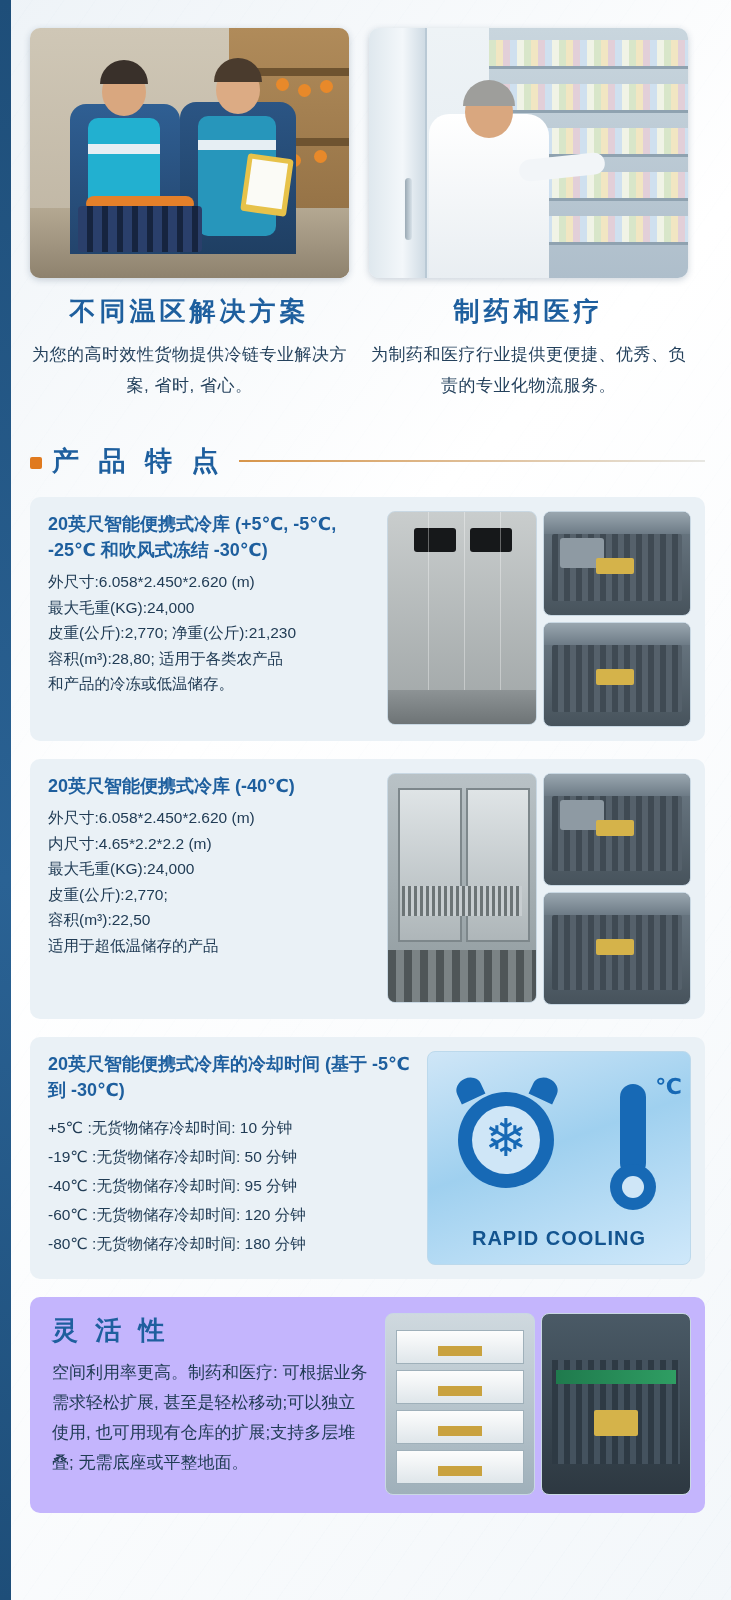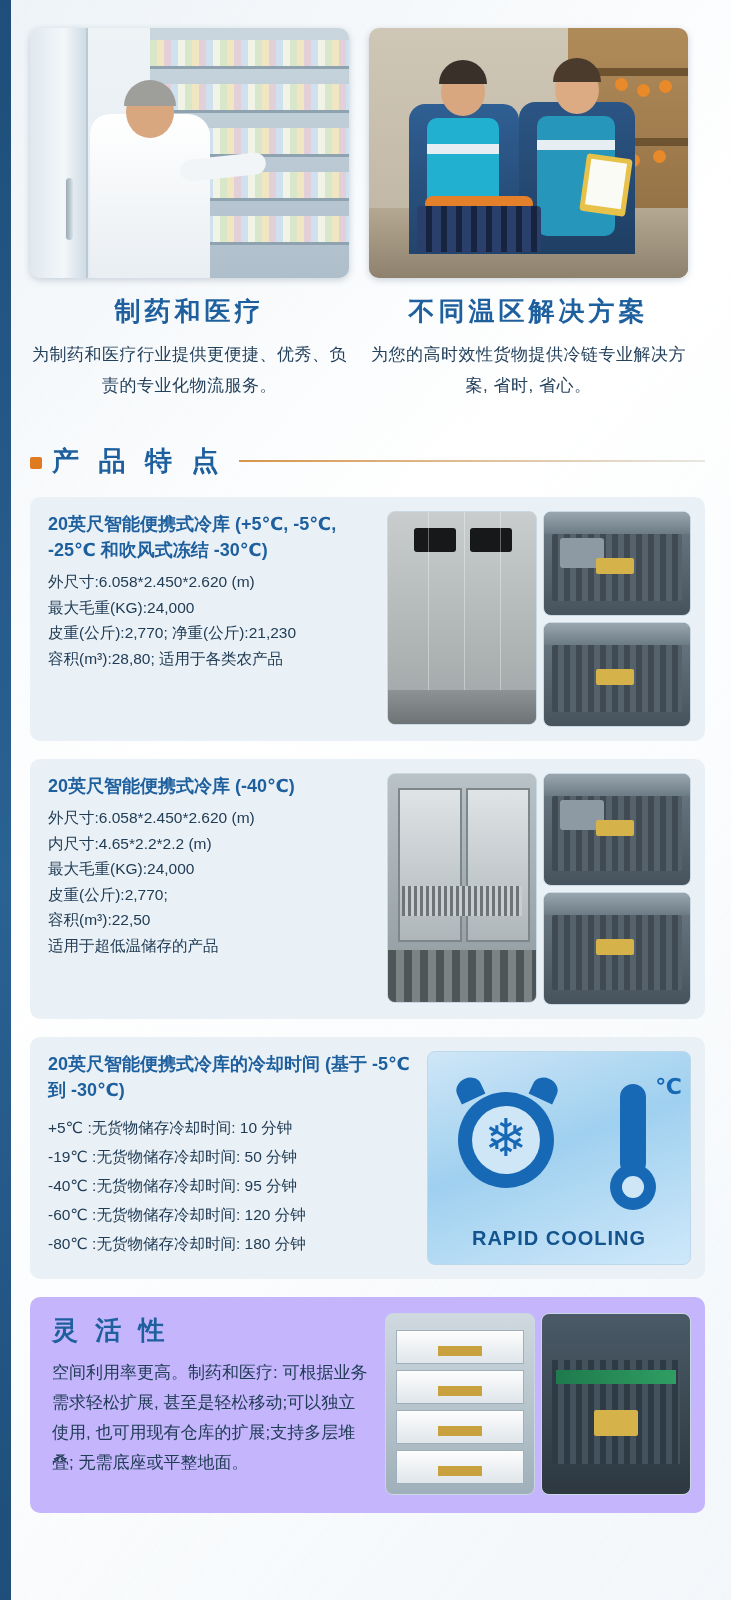--- a/index.html
+++ b/index.html
@@ -195,42 +195,20 @@
 </style>
 </head>
 <body>
 
 <div class="bg-texture"></div>
 <div class="left-rail"></div>
 
 <div class="page">
 
   <div class="top-row">
-
-    <div class="top-card">
-      <div class="photo">
-        <div class="photo-inner ph-pharm">
-          <div class="shelfwall">
-            <div class="shelf" style="top:12px"></div>
-            <div class="shelf" style="top:56px"></div>
-            <div class="shelf" style="top:100px"></div>
-            <div class="shelf" style="top:144px"></div>
-            <div class="shelf" style="top:188px"></div>
-          </div>
-          <div class="doc-body"></div>
-          <div class="doc-head"></div>
-          <div class="doc-hair"></div>
-          <div class="doc-arm"></div>
-          <div class="door"></div>
-          <div class="handle"></div>
-        </div>
-      </div>
-      <div class="card-title">制药和医疗</div>
-      <div class="card-text">为制药和医疗行业提供更便捷、优秀、负责的专业化物流服务。</div>
-    </div>
 
     <div class="top-card">
       <div class="photo">
         <div class="photo-inner ph-ware">
           <div class="rack">
             <div class="bar" style="top:40px"></div>
             <div class="bar" style="top:110px"></div>
             <div class="bar" style="top:180px"></div>
             <div class="orange" style="right:16px;top:52px"></div>
             <div class="orange" style="right:38px;top:56px"></div>
@@ -252,36 +230,59 @@
           <div class="crate-fruit"></div>
           <div class="crate"></div>
           <div class="clipboard"></div>
             <div class="clip-paper"></div>
         </div>
       </div>
       <div class="card-title">不同温区解决方案</div>
       <div class="card-text">为您的高时效性货物提供冷链专业解决方案, 省时, 省心。</div>
     </div>
 
+    <div class="top-card">
+      <div class="photo">
+        <div class="photo-inner ph-pharm">
+          <div class="shelfwall">
+            <div class="shelf" style="top:12px"></div>
+            <div class="shelf" style="top:56px"></div>
+            <div class="shelf" style="top:100px"></div>
+            <div class="shelf" style="top:144px"></div>
+            <div class="shelf" style="top:188px"></div>
+          </div>
+          <div class="doc-body"></div>
+          <div class="doc-head"></div>
+          <div class="doc-hair"></div>
+          <div class="doc-arm"></div>
+          <div class="door"></div>
+          <div class="handle"></div>
+        </div>
+      </div>
+      <div class="card-title">制药和医疗</div>
+      <div class="card-text">为制药和医疗行业提供更便捷、优秀、负责的专业化物流服务。</div>
+    </div>
+
   </div>
 
   <div class="sec-head">
     <div class="sec-dot"></div>
     <div class="sec-title">产 品 特 点</div>
     <div class="sec-line"></div>
   </div>
 
   <div class="feat">
     <div class="feat-left">
       <div class="feat-title">20英尺智能便携式冷库 (+5℃, -5℃, -25℃ 和吹风式冻结 -30℃)</div>
       <div class="feat-list">
         <div>外尺寸:6.058*2.450*2.620 (m)</div>
         <div>最大毛重(KG):24,000</div>
         <div>皮重(公斤):2,770; 净重(公斤):21,230</div>
         <div>容积(m³):28,80; 适用于各类农产品</div>
+        <div>和产品的冷冻或低温储存。</div>
       </div>
     </div>
     <div class="feat-imgs">
       <div class="img-box cr1">
         <div class="unit"></div>
           <div class="unit2"></div>
         <div class="wallline" style="left:40px"></div>
         <div class="wallline" style="left:76px"></div>
         <div class="wallline" style="left:112px"></div>
         <div class="floor"></div>

